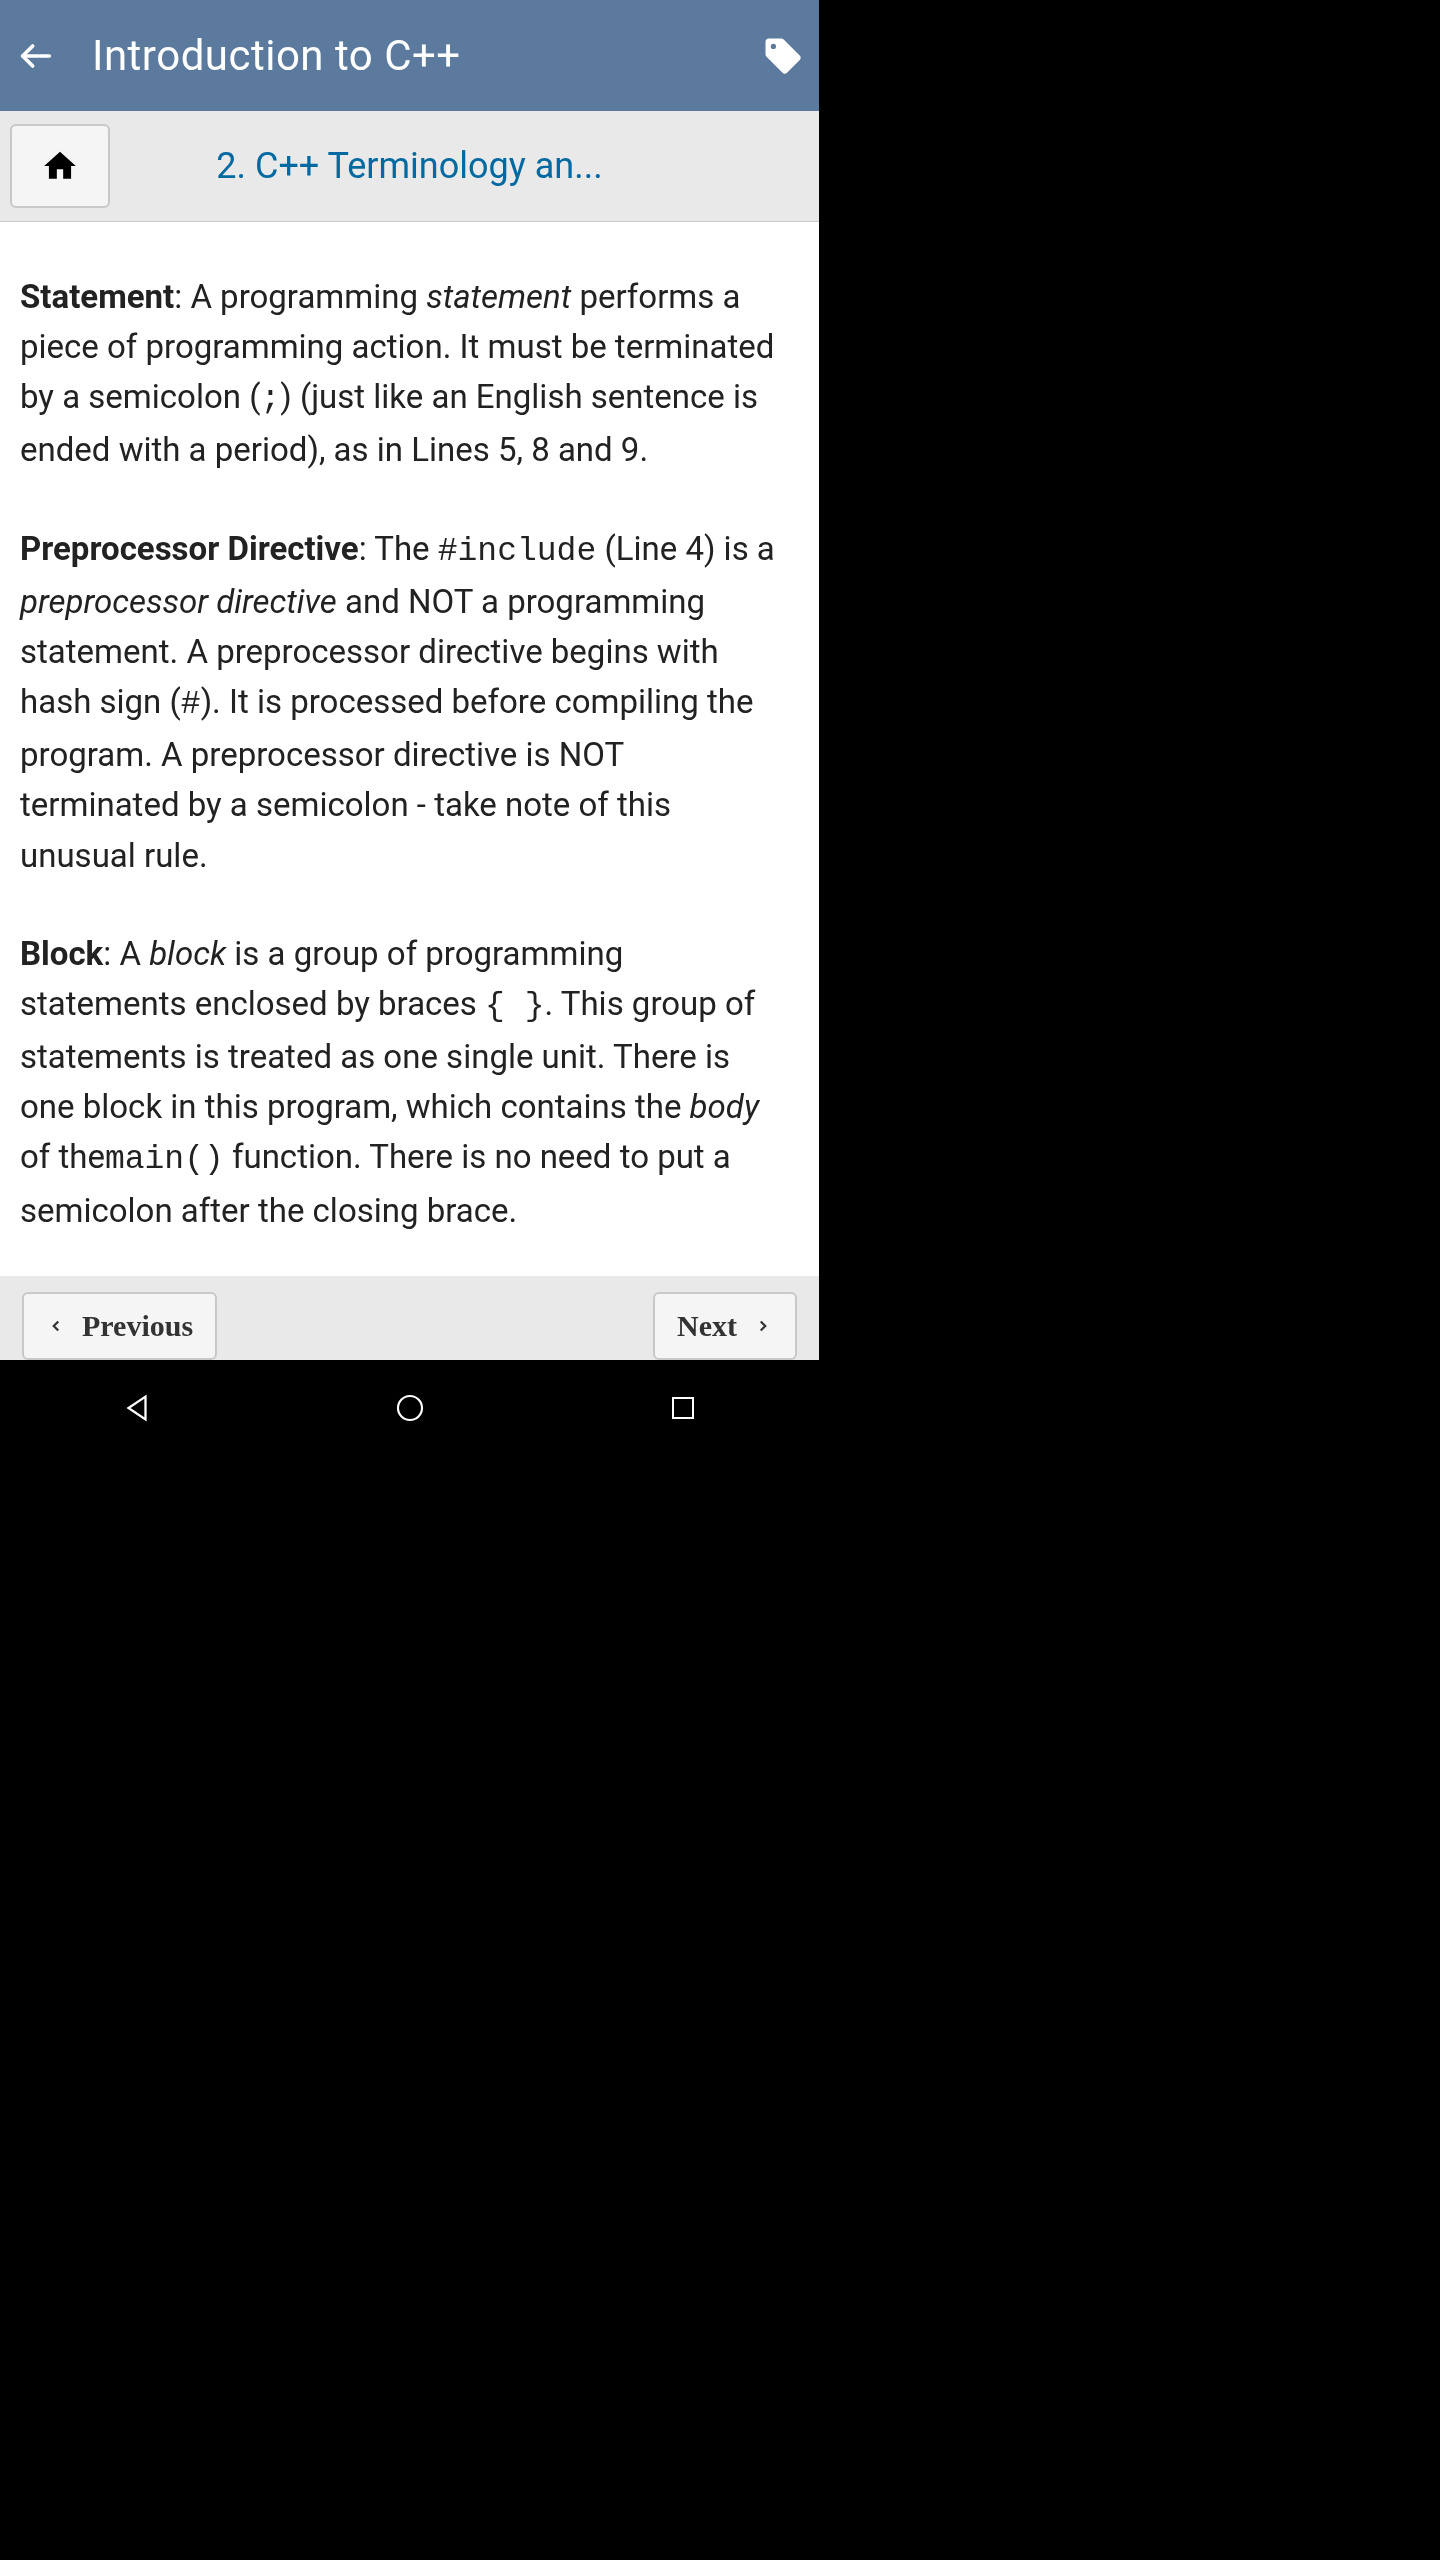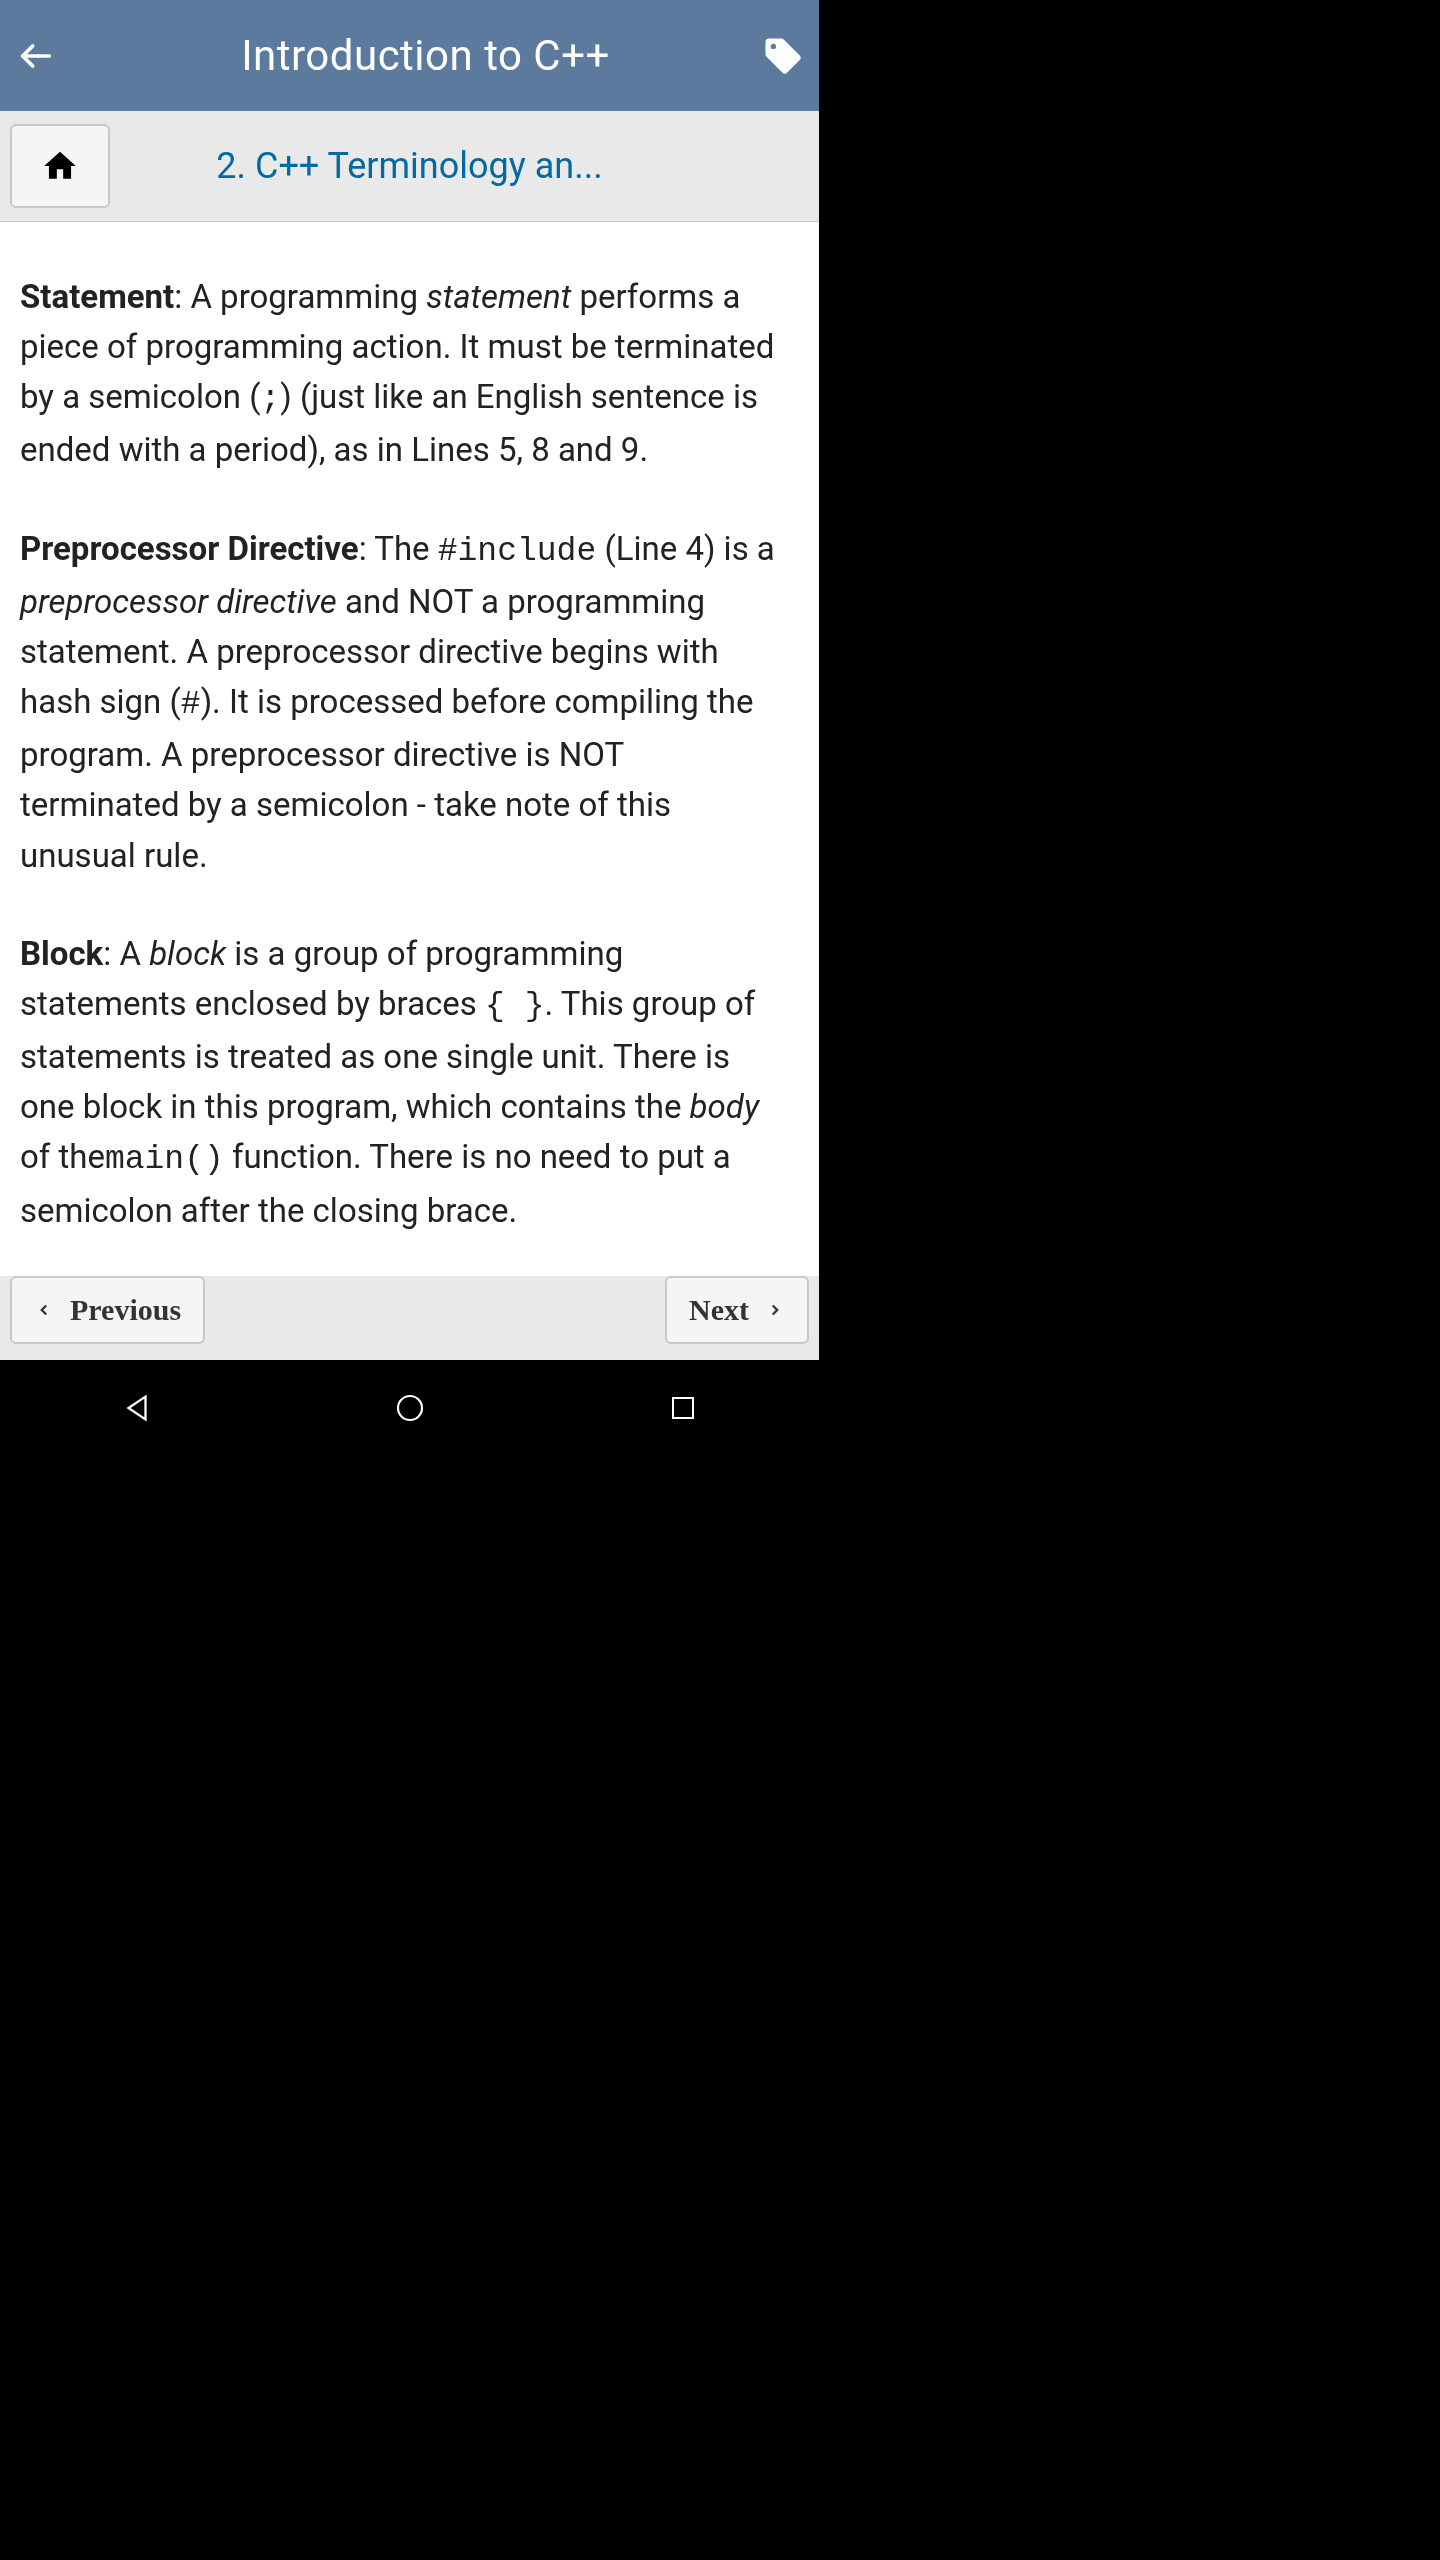--- a/index.html
+++ b/index.html
@@ -1,34 +1,34 @@
 <!DOCTYPE html>
 <html><head>
 <meta charset="utf-8">
 <style>
   * { margin: 0; padding: 0; box-sizing: border-box; }
   html, body { width: 819px; height: 1456px; font-family: Roboto, Arial, sans-serif; background: #000; }
   .screen { width: 819px; height: 1456px; display: flex; flex-direction: column; background: #fff; }
 
-  .appbar { height: 111px; background: #5b7a9e; display: flex; align-items: center; padding: 0 12px; color: #fff; text-align: center; }
+  .appbar { height: 111px; background: #5b7a9e; display: flex; align-items: center; padding: 0 12px; color: #fff; }
   .appbar .back { width: 48px; height: 48px; display: flex; align-items: center; justify-content: center; }
   .appbar .title { font-size: 42px; font-weight: 400; margin-left: 32px; flex: 1; letter-spacing: 0.5px; }
   .appbar .tag { width: 48px; height: 48px; display: flex; align-items: center; justify-content: center; }
 
   .subbar { height: 111px; background: #e9e9e9; border-bottom: 1px solid #c8c8c8; display: flex; align-items: center; padding: 0 10px; }
   .homebtn { width: 100px; height: 84px; border: 2px solid #c8c8c8; border-radius: 6px; background: #f5f5f5; display: flex; align-items: center; justify-content: center; }
   .subtitle { flex: 1; text-align: center; font-size: 36px; color: #0369a1; font-weight: 400; padding-right: 100px; }
 
   .content { flex: 1; overflow: hidden; background: #fff; padding: 50px 40px 0 20px; font-size: 33px; color: #222; line-height: 1.52; }
   .content p { margin-bottom: 48px; }
   .term { font-weight: 700; }
   .ital { font-style: italic; }
   .mono { font-family: "Courier New", monospace; }
 
-  .navbar { height: 84px; background: #e9e9e9; display: flex; align-items: flex-start; justify-content: space-between; padding: 0 10px; }
+  .navbar { height: 84px; background: #e9e9e9; display: flex; align-items: flex-end; justify-content: space-between; padding: 0 22px; }
   .navbtn { height: 68px; border: 2px solid #c8c8c8; border-radius: 6px; background: #f5f5f5; display: flex; align-items: center; font-size: 30px; font-weight: 700; color: #333; font-family: Georgia, serif; padding: 0 22px; }
   .navbtn .chev { width: 20px; display: flex; align-items: center; justify-content: center; }
   .prev .chev { margin-right: 16px; }
   .next .chev { margin-left: 16px; }
 
   .sysnav { height: 96px; background: #000; display: flex; align-items: center; justify-content: space-around; }
   .sysbtn { width: 60px; height: 60px; display: flex; align-items: center; justify-content: center; }
 </style>
 </head>
 <body>

